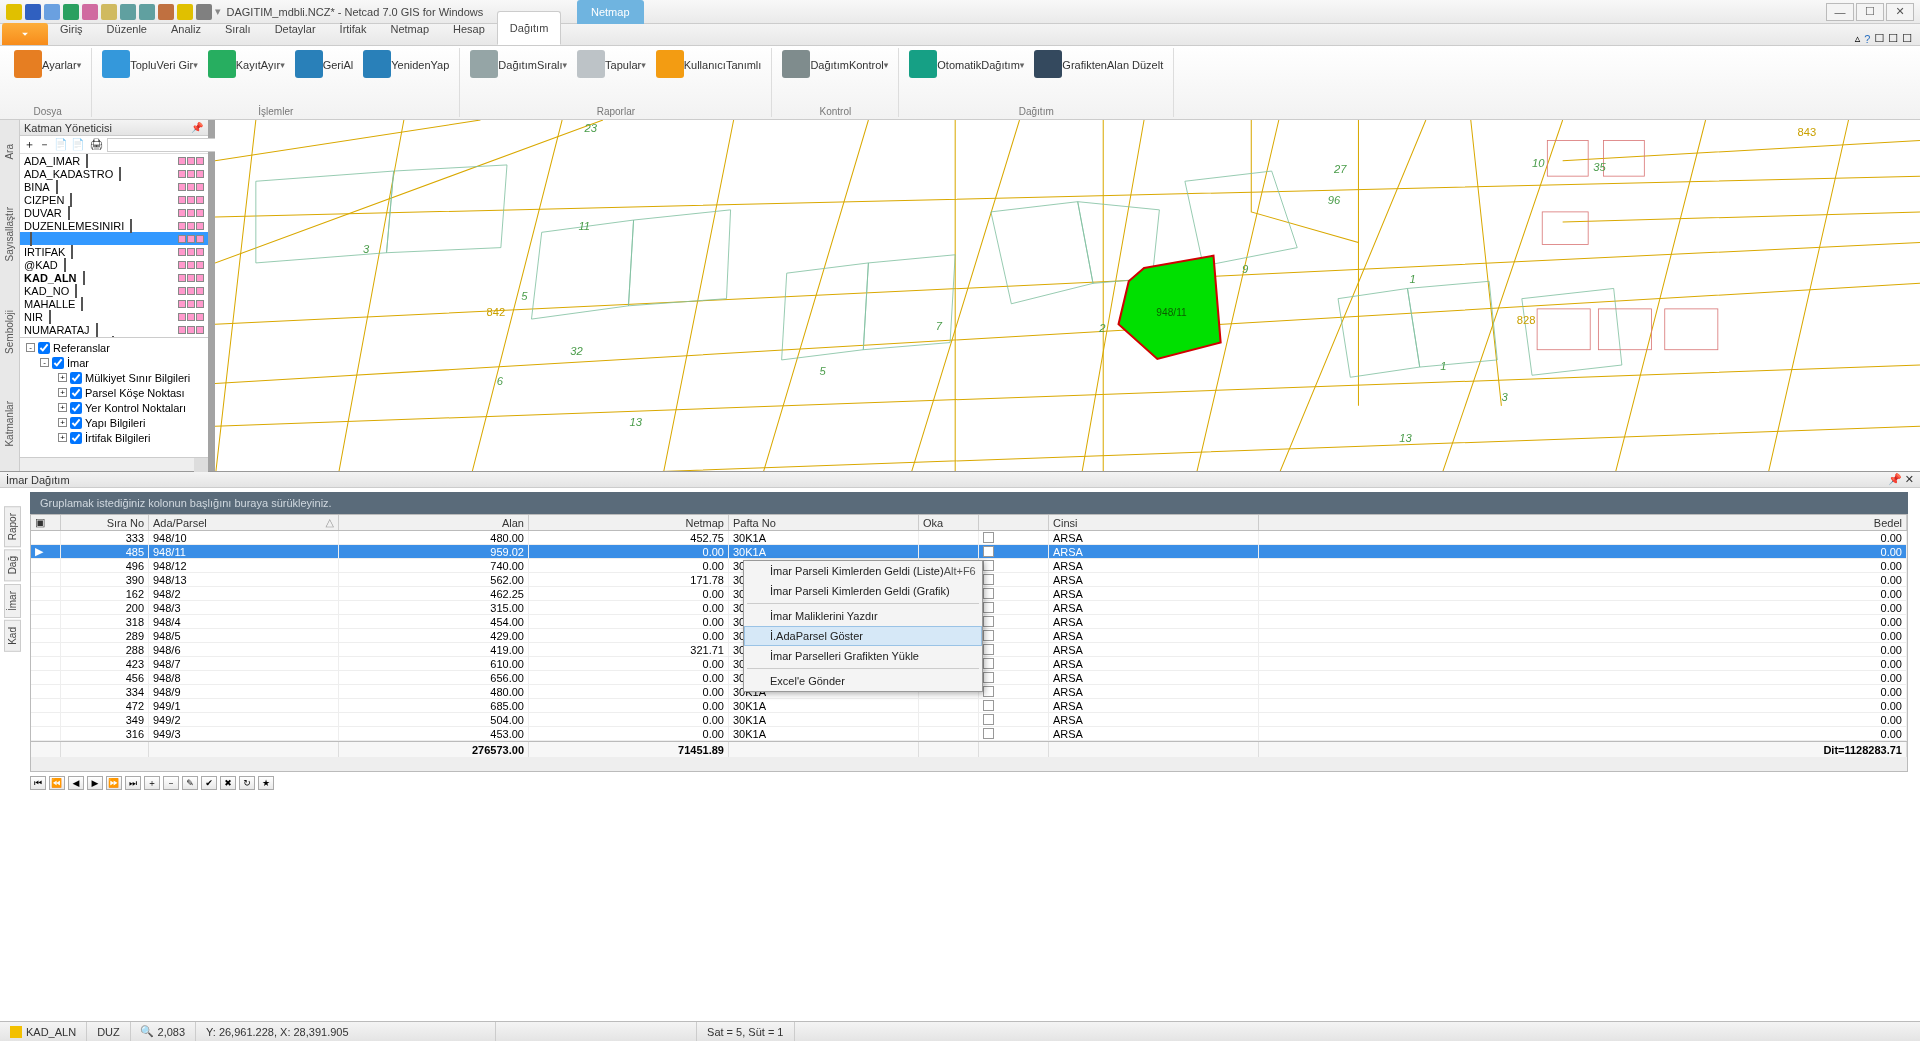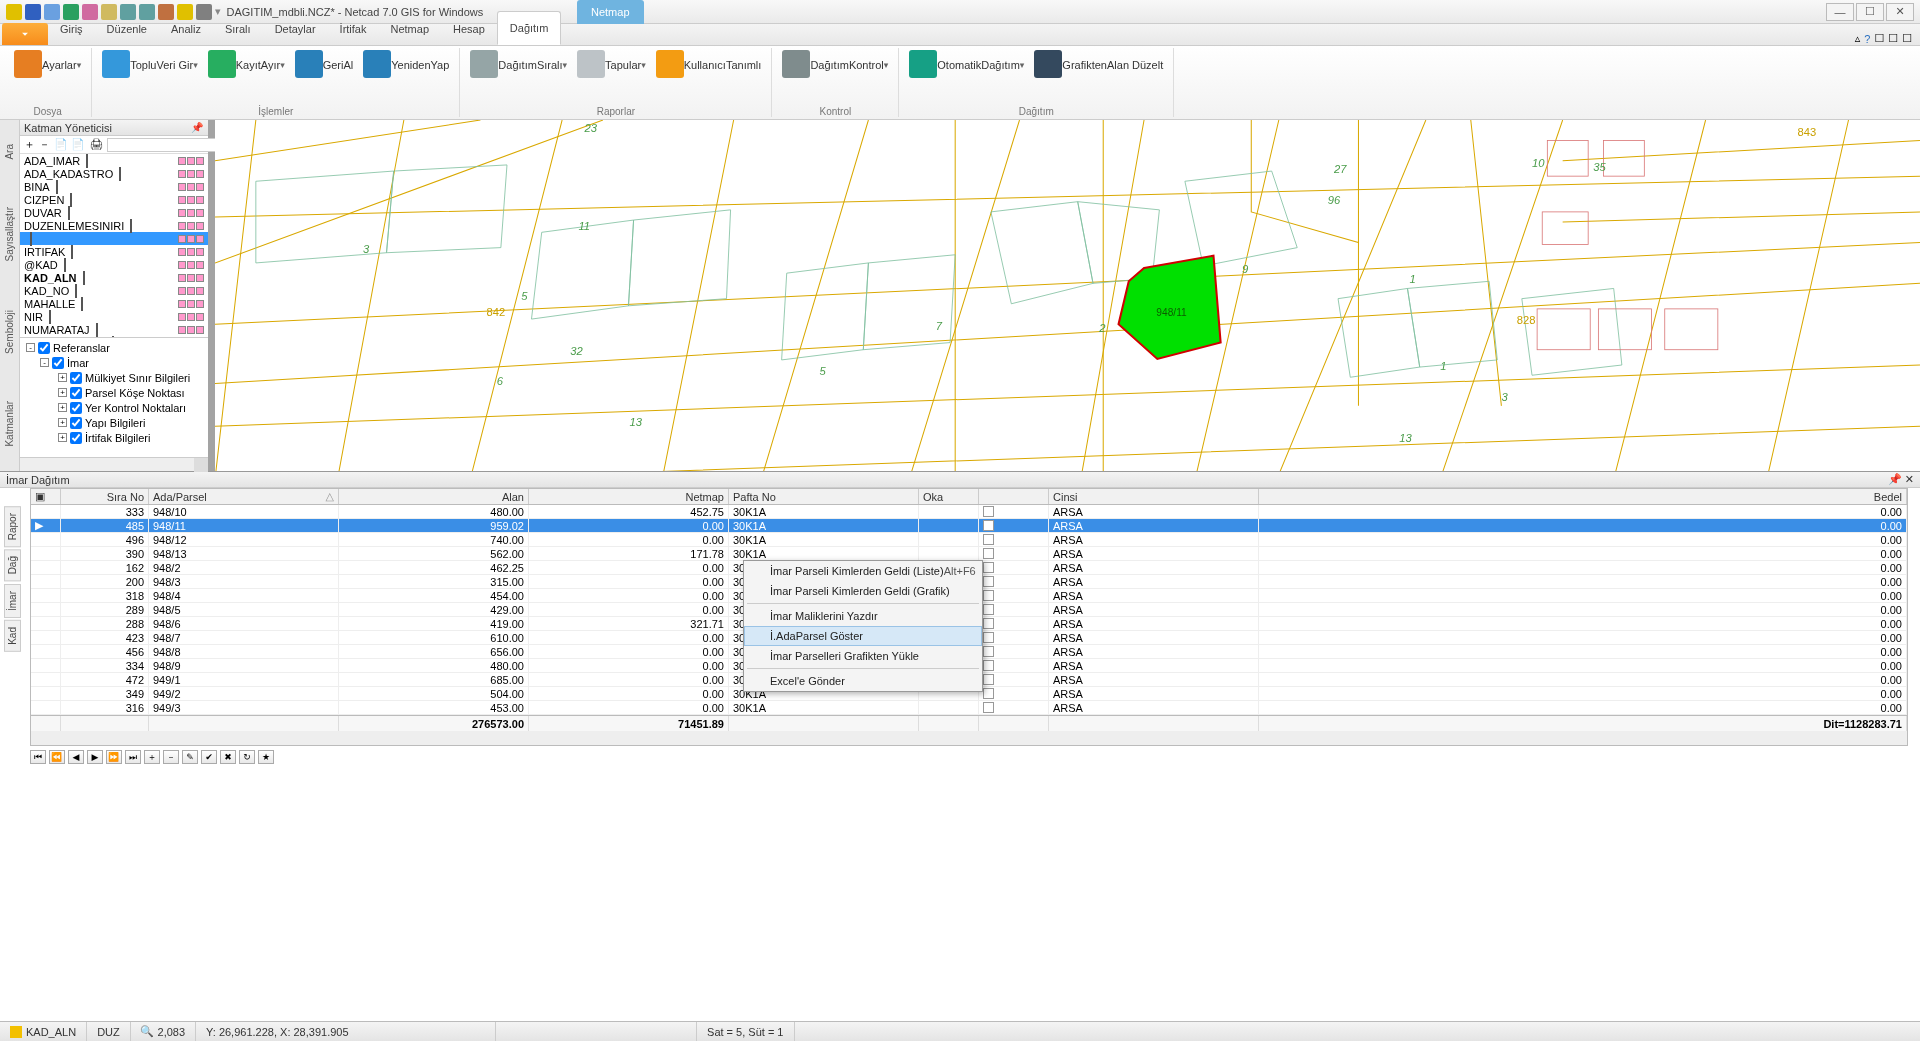--- a/index.html
+++ b/index.html
@@ -489,20 +489,21 @@
 </div>
 
 <div class="idag">
   <div class="idag-title">
     <span>İmar Dağıtım</span>
     <div class="icons">
       <span>📌</span>
       <span>✕</span>
     </div>
   </div>
+  <div class="groupbar">Gruplamak istediğiniz kolonun başlığını buraya sürükleyiniz.</div>
   <div class="gridwrap">
     <div class="ghead" id="ghead">
         <div class="">
           <span>▣</span>
         </div>
         <div class="ar">Sıra No</div>
         <div class="">Ada/Parsel <span style="margin-left:auto;color:#999">△</span></div>
         <div class="ar">Alan</div>
         <div class="ar">Netmap</div>
         <div class="">Pafta No</div>

